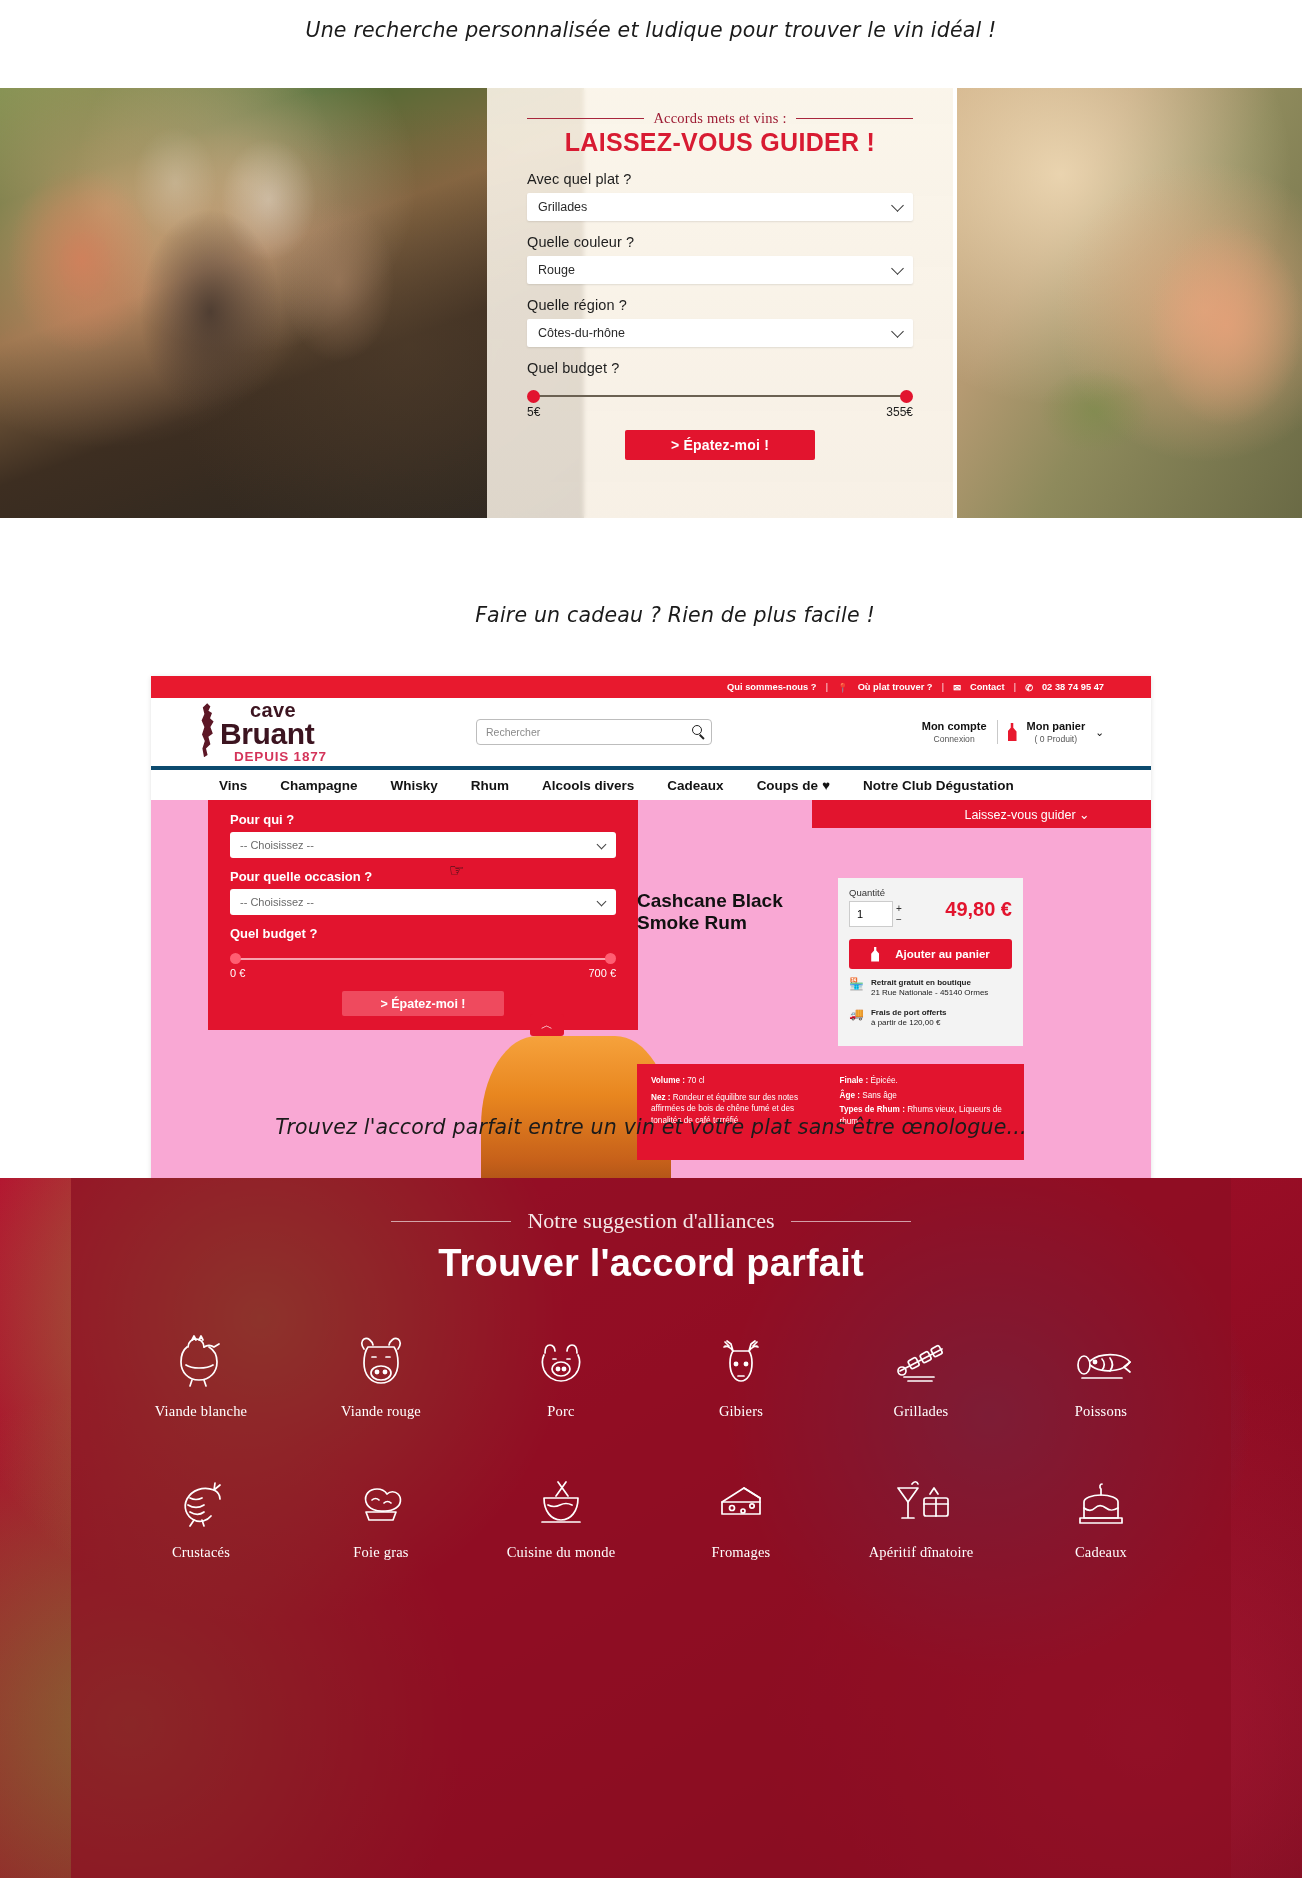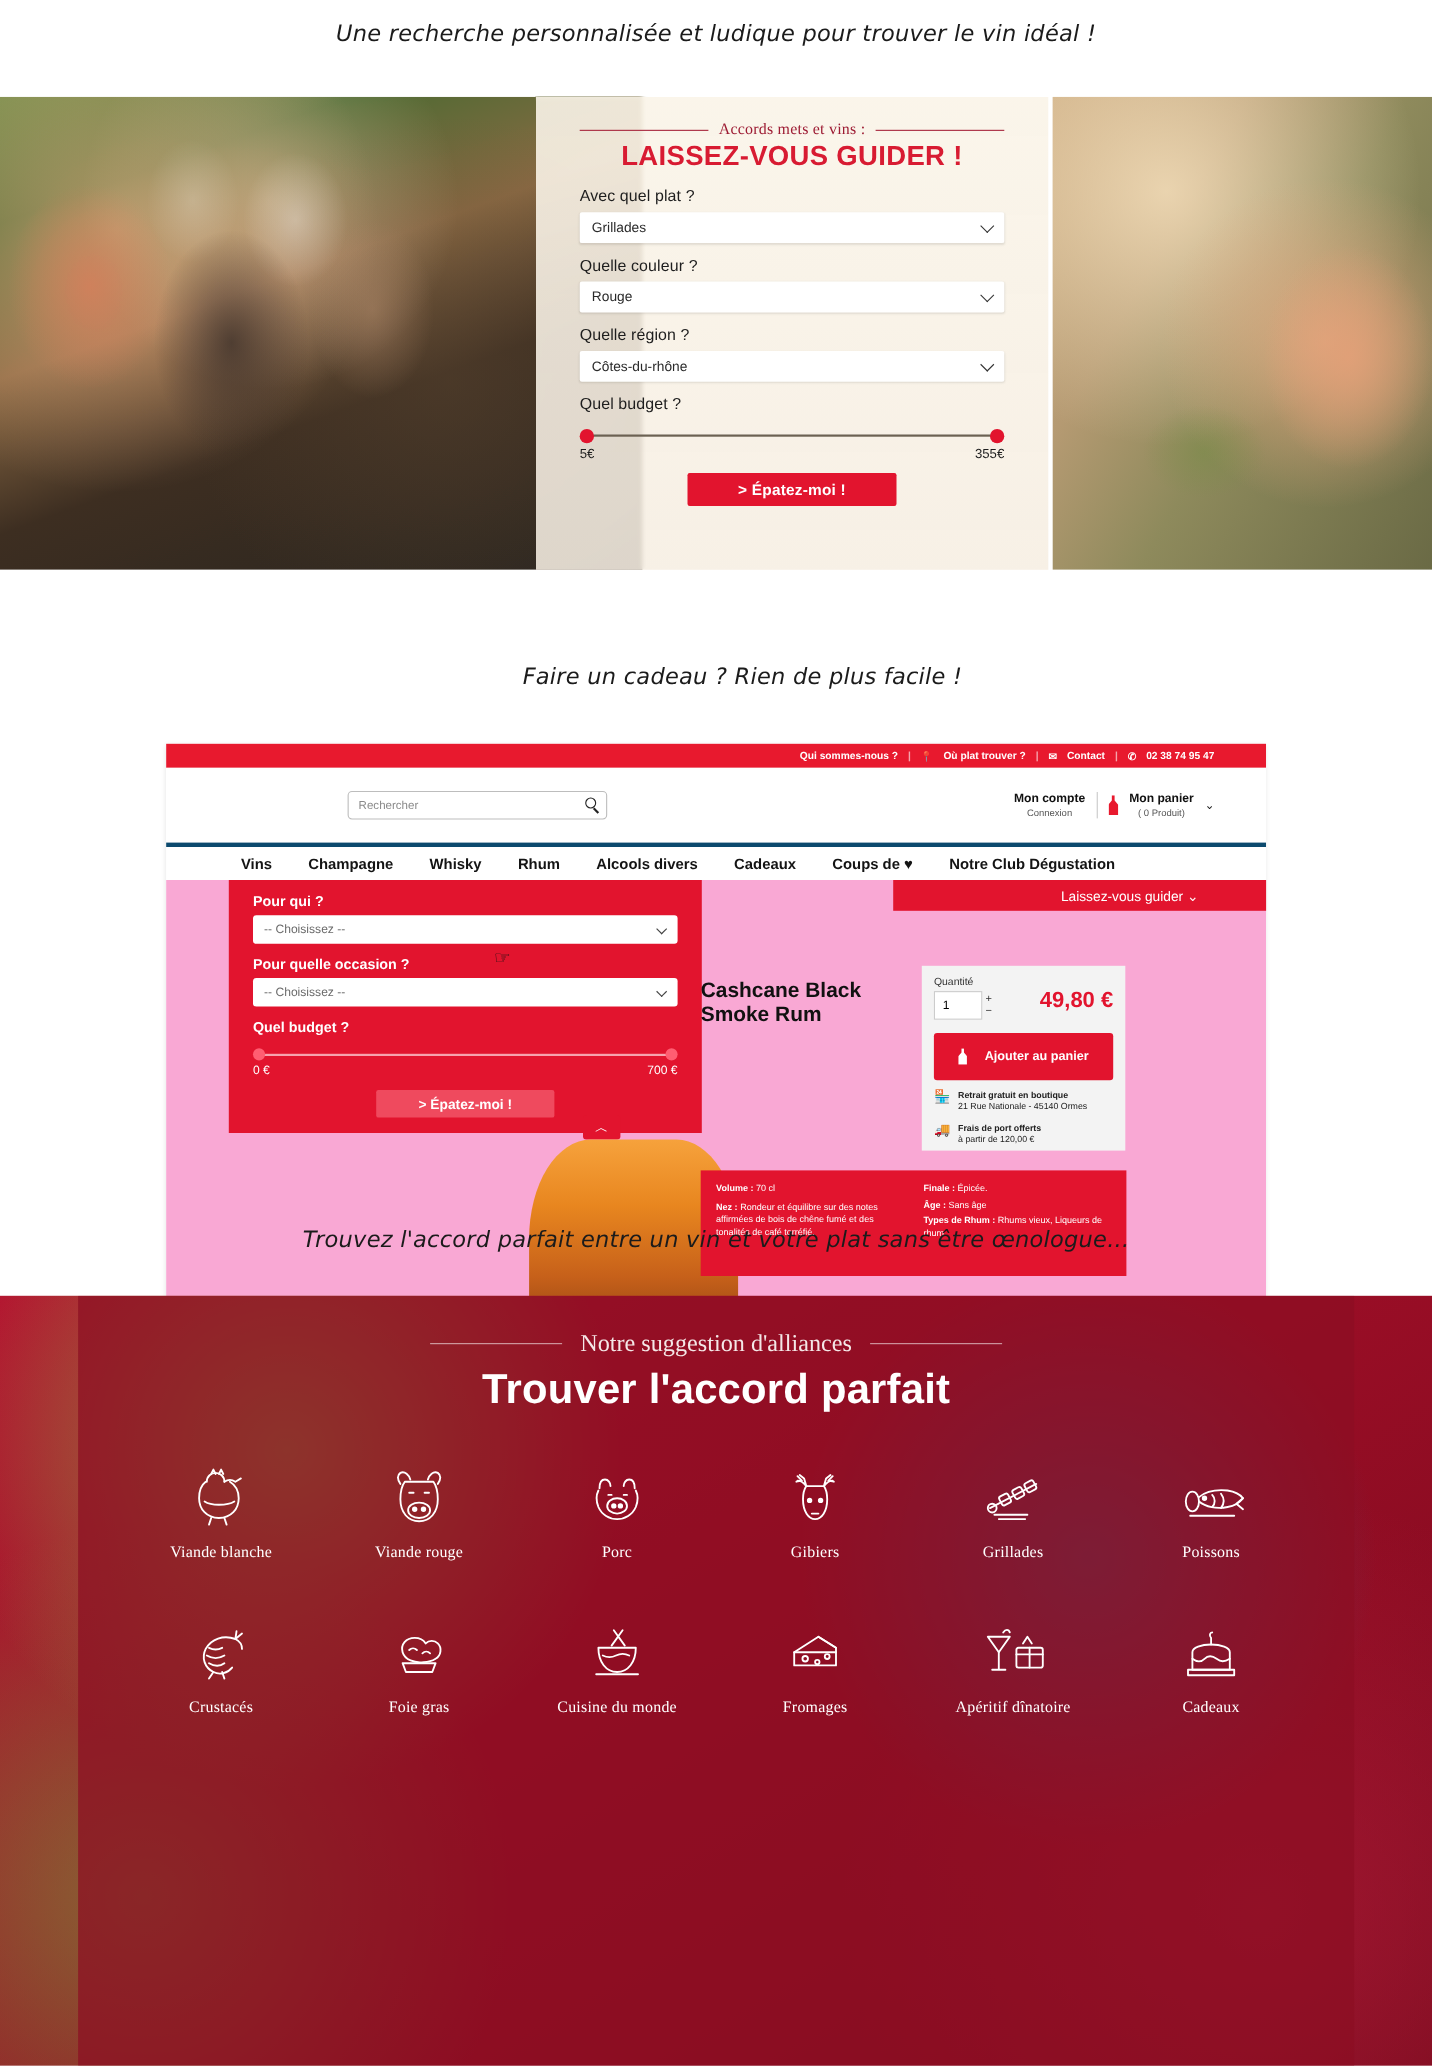--- a/index.html
+++ b/index.html
@@ -241,21 +241,21 @@
   }
   .qty-row { display: flex; align-items: flex-start; justify-content: space-between; }
   .qty-lab { font-size: 9.5px; color: #333; margin-bottom: 3px; }
   .qty-box {
     width: 44px; height: 26px; background: #fff; border: 1px solid #ccc;
     display: flex; align-items: center; padding-left: 7px; font-size: 11px;
   }
   .qty-steps { margin-left: 3px; font-size: 10px; line-height: 1.15; color: #333; }
   .price { font-size: 20px; font-weight: 700; color: #e2142e; margin-top: 11px; }
   .add-cart {
-    margin-top: 12px; width: 100%; height: 43px; background: #e2142e;
+    margin-top: 12px; width: 100%; height: 30px; background: #e2142e;
     color: #fff; border: 0; border-radius: 3px; cursor: pointer;
     font-size: 11.5px; font-weight: 700; display: flex;
     align-items: center; justify-content: center; gap: 16px;
     font-family: "Liberation Sans", sans-serif;
   }
   .mini-bottle {
     width: 8px; height: 15px; background: #fff;
     clip-path: polygon(36% 0,64% 0,64% 26%,100% 48%,100% 100%,0 100%,0 48%,36% 26%);
   }
   .info-row { display: flex; gap: 7px; margin-top: 9px; align-items: flex-start; }
@@ -372,20 +372,26 @@
       <span>Où plat trouver ?</span>
       <span class="sep">|</span>
       <span>✉</span>
       <span>Contact</span>
       <span class="sep">|</span>
       <span>✆</span>
       <span>02 38 74 95 47</span>
     </div>
 
     <div class="headrow">
+      <div class="logo">
+        <div class="grape"></div>
+        <div class="l1">cave</div>
+        <div class="l2">Bruant</div>
+        <div class="l3">DEPUIS 1877</div>
+      </div>
       <div class="searchbox">
         <span>Rechercher</span>
         <span class="mag"></span>
       </div>
       <div class="acct">
         <div class="blk">
           <div class="b1">Mon compte</div>
           <div class="b2">Connexion</div>
         </div>
         <div class="divider"></div>

